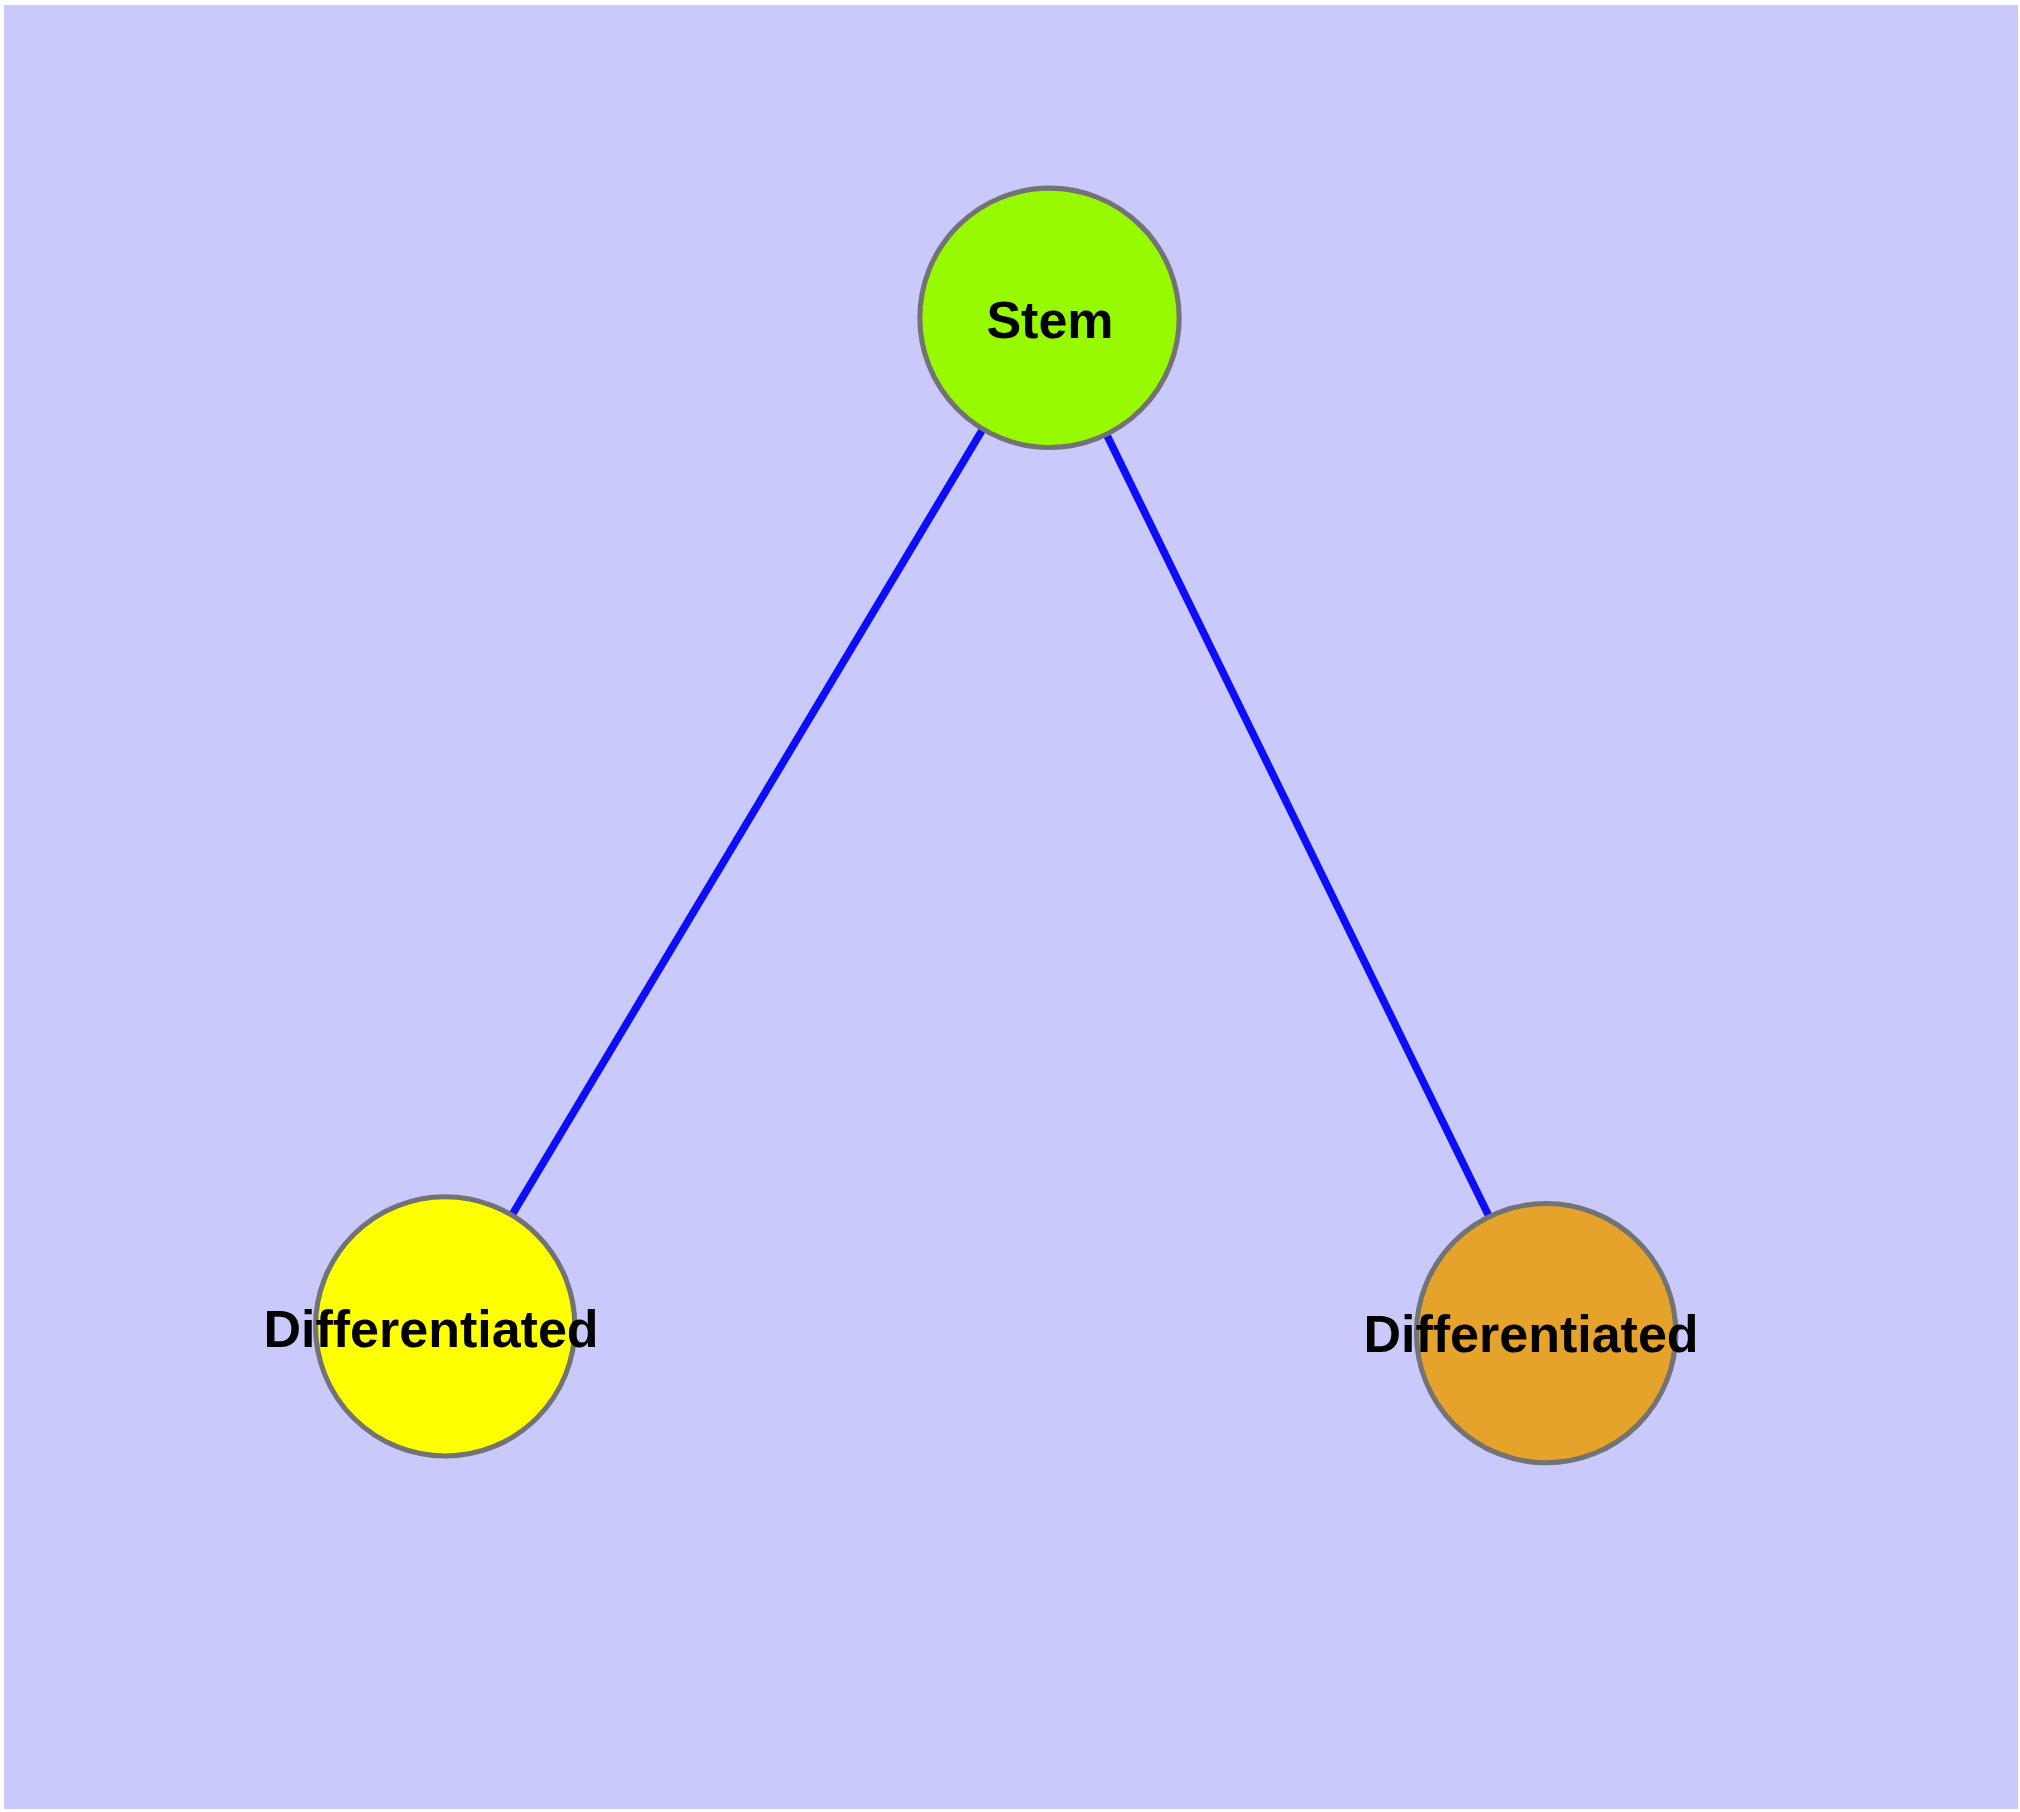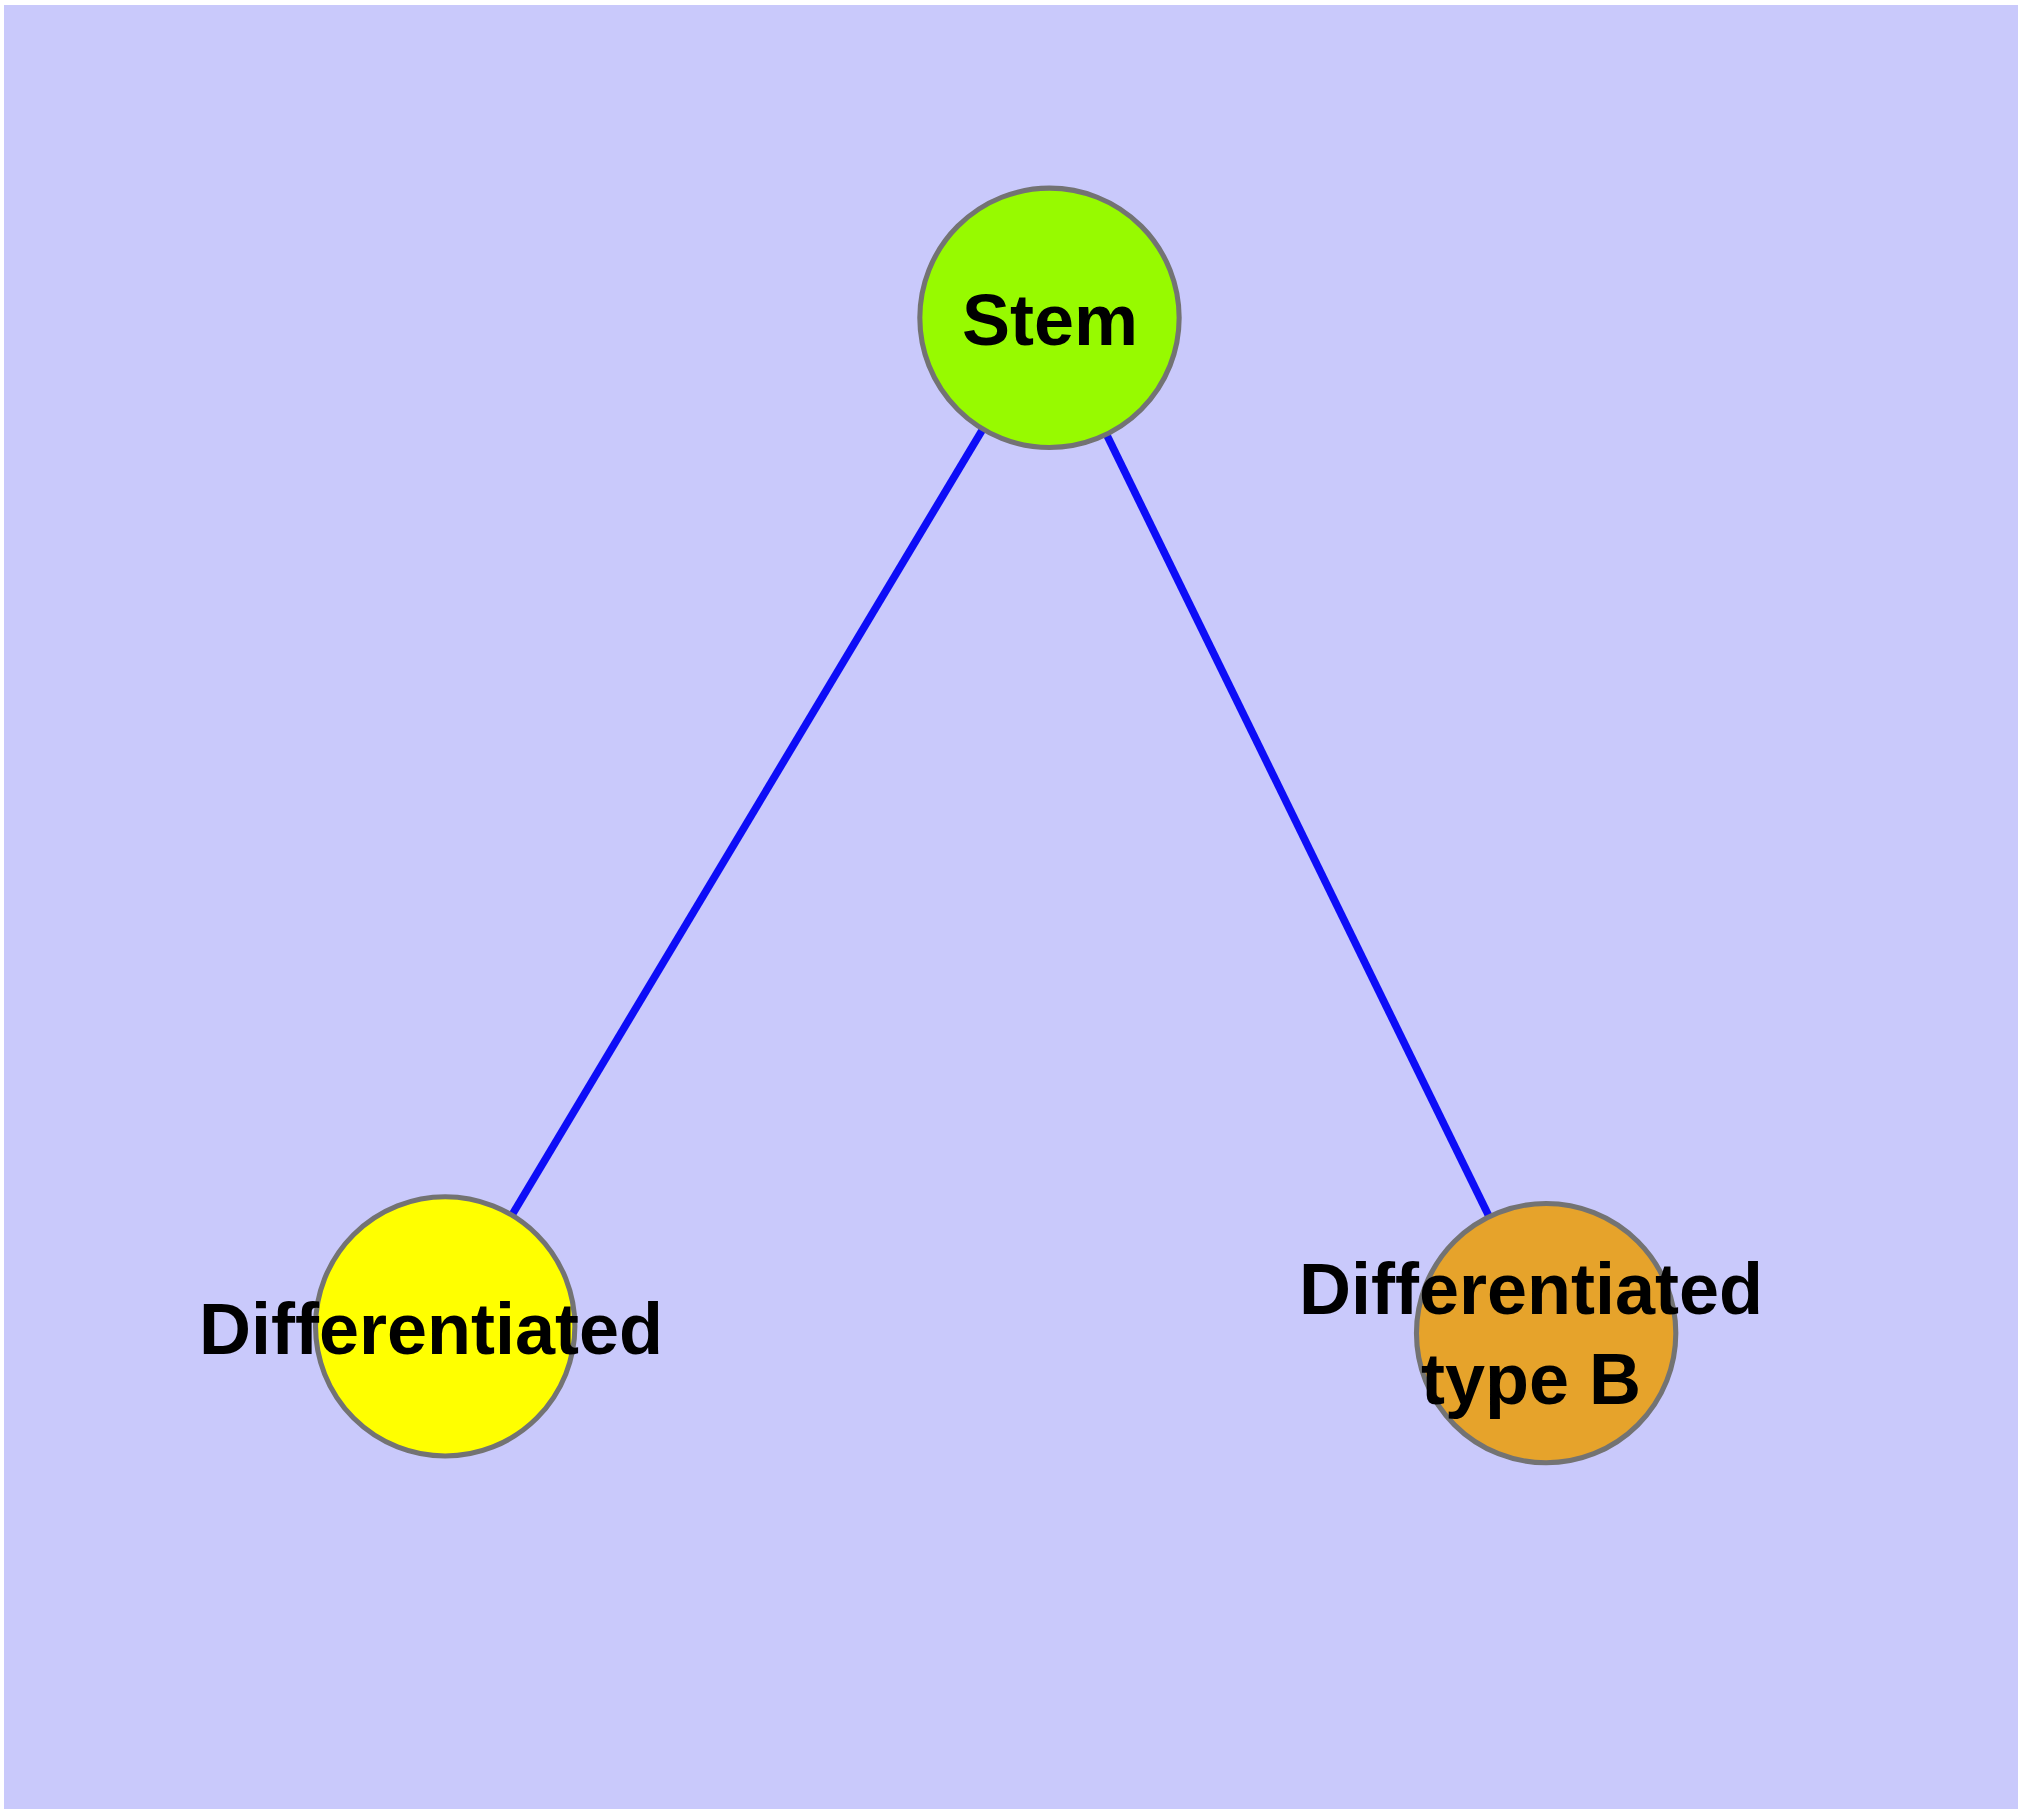--- a/index.html
+++ b/index.html
@@ -40,21 +40,21 @@
   .graph-canvas circle {
     stroke: #737373;
     stroke-width: 6;
   }
   .node-label {
     position: absolute;
     transform: translate(-50%, -50%);
     text-align: center;
     color: #000000;
     font-weight: bold;
-    font-size: 72px;
+    font-size: 52px;
     line-height: 90px;
     white-space: nowrap;
     letter-spacing: 0;
   }
   .node-label .line {
     display: block;
   }
 </style>
 </head>
 <body>
@@ -74,16 +74,15 @@
   <div class="node-label" style="left:1050px; top:320px;">
     <span class="line">Stem</span>
   </div>
 
   <div class="node-label" style="left:431px; top:1329px;">
     <span class="line">Differentiated</span>
   </div>
 
   <div class="node-label" style="left:1531px; top:1334px;">
     <span class="line">Differentiated</span>
-    <span class="line">type B</span>
   </div>
 </div>
 
 
 </body></html>

